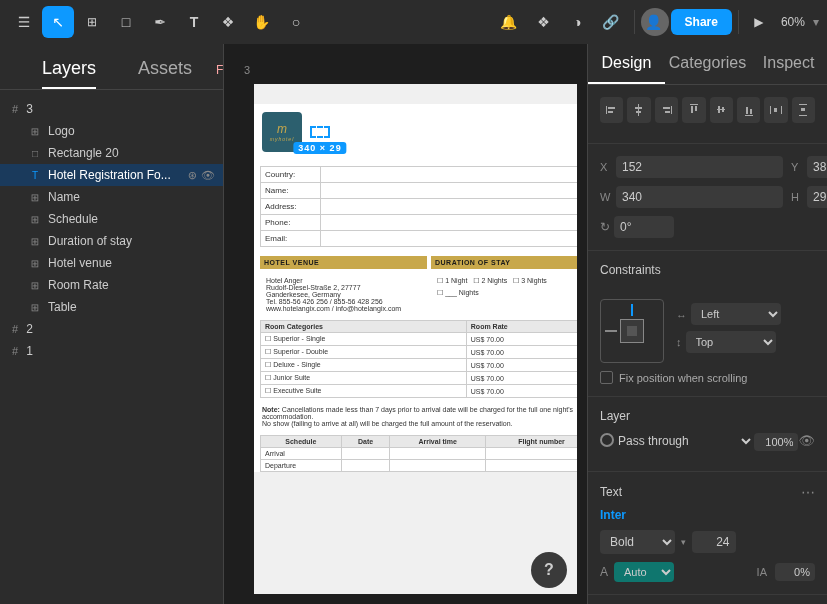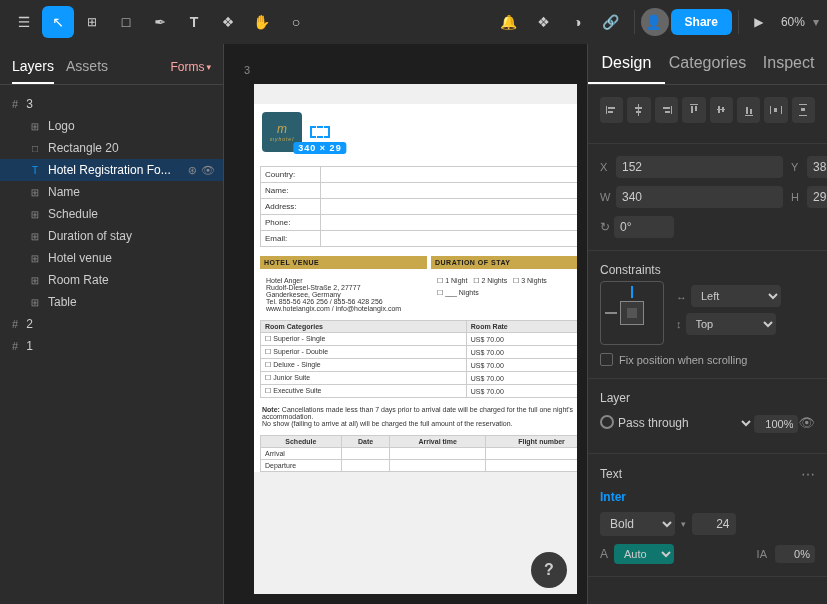--- a/index.html
+++ b/index.html
@@ -97,24 +97,25 @@
       border-right: 1px solid #444;
     }
     .panel-tabs {
       display: flex;
       padding: 8px 12px 0;
       gap: 12px;
       border-bottom: 1px solid #444;
     }
     .panel-tab {
       padding: 6px 0 8px;
-      font-size: 14px;
+      font-size: 18px;
       color: #aaa;
       cursor: pointer;
       border-bottom: 2px solid transparent;
+      margin-left: 30px;
     }
     .panel-tab.active { color: white; border-bottom: 2px solid white; }
     .forms-tab {
       display: flex;
       align-items: center;
       gap: 2px;
       padding: 6px 0 8px;
       color: #fca5a5;
       cursor: pointer;
       font-size: 12px;
@@ -391,21 +392,21 @@
       padding: 4px 6px;
       color: #ccc;
       font-size: 12px;
       outline: none;
     }
 
     
     .constraints-title {
       font-size: 12px;
       color: #ccc;
-      margin-bottom: 4px;
+      margin-bottom: 22px;
     }
     .constraint-visual {
       width: 64px;
       height: 64px;
       border: 1px solid #555;
       border-radius: 4px;
       position: relative;
       margin-right: 12px;
       flex-shrink: 0;
     }

